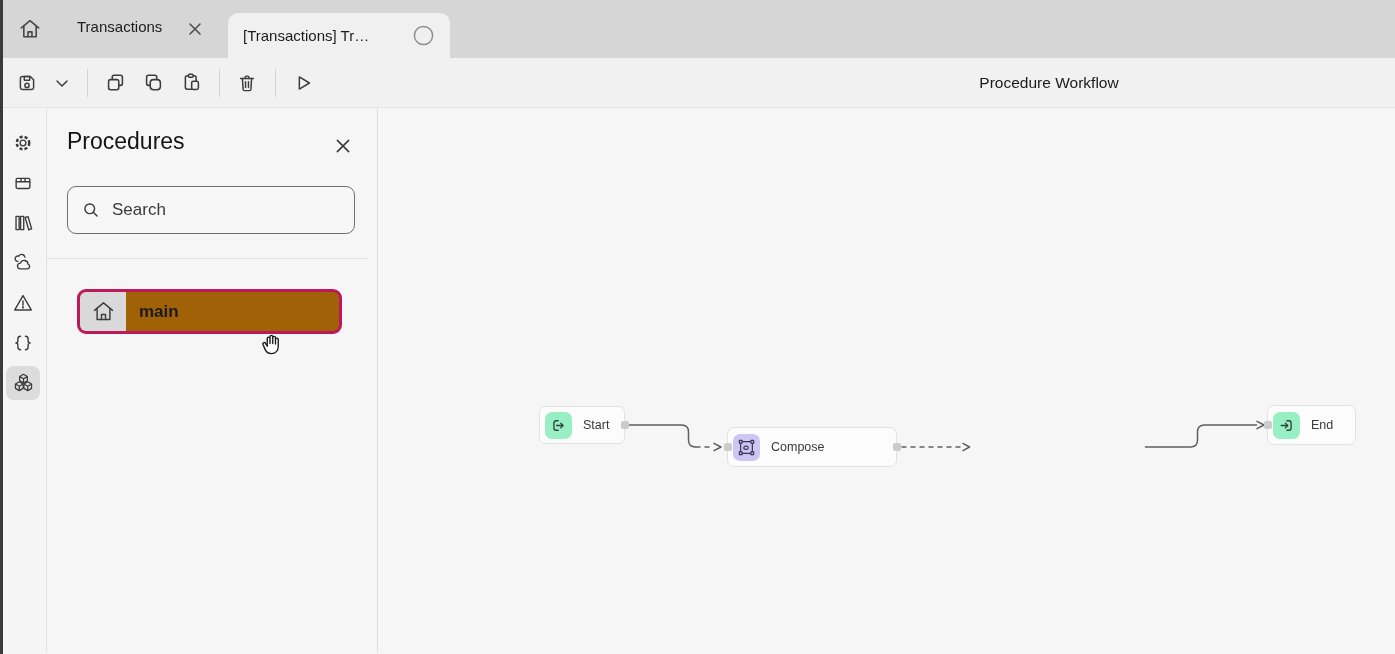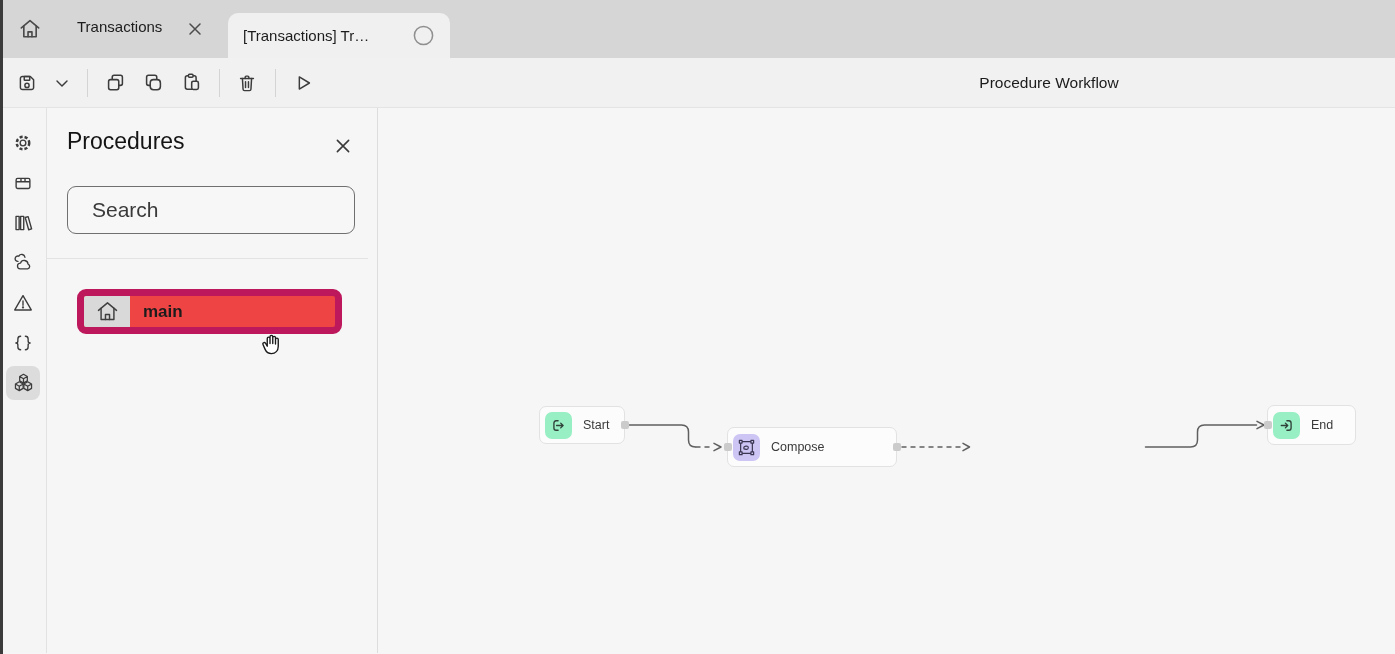--- a/index.html
+++ b/index.html
@@ -37,25 +37,25 @@
   .content { display:flex; height:545px; }
 
   .rail { width:47px; background:#f5f5f5; border-right:1px solid #e2e2e2; display:flex; flex-direction:column; align-items:center; padding-top:18px; flex-shrink:0; }
   .rail-btn { width:34px; height:34px; margin-bottom:6px; display:flex; align-items:center; justify-content:center; border-radius:8px; cursor:pointer; }
   .rail-btn.active { background:#dcdcdc; }
 
   .panel { width:331px; background:#f6f6f6; border-right:1px solid #dddddd; position:relative; flex-shrink:0; }
   .panel-title { position:absolute; left:20px; top:20px; font-size:23px; font-weight:400; color:#141414; }
   .panel-close { position:absolute; right:22px; top:26px; width:24px; height:24px; display:flex; align-items:center; justify-content:center; cursor:pointer; }
   .searchbox { position:absolute; left:20px; right:22px; top:78px; height:48px; border:1px solid #707070; border-radius:9px; background:#f7f7f7; display:flex; align-items:center; padding:0 13px; }
-  .search-input { border:none; background:transparent; outline:none; font-size:21px; margin-left:9px; flex:1; color:#222; font-family:"Liberation Sans",sans-serif; }
+  .search-input { border:none; background:transparent; outline:none; font-size:17px; margin-left:9px; flex:1; color:#222; font-family:"Liberation Sans",sans-serif; }
   .search-input::placeholder { color:#3a3a3a; opacity:1; }
   .panel-divider { position:absolute; left:0; right:9px; top:150px; height:1px; background:#e3e3e3; }
 
-  .proc-item { position:absolute; left:30px; width:265px; height:45px; border:7px solid #be185d; border-radius:9px; background:#ef4444; display:flex; align-items:center; overflow:hidden; cursor:pointer; }
+  .proc-item { position:absolute; left:30px; width:265px; height:45px; border:3px solid #be185d; border-radius:9px; background:#a16207; display:flex; align-items:center; overflow:hidden; cursor:pointer; }
   .item-main { top:181px; }
   .item-proc { top:240px; height:46px; background:#dbe7fb; border:1.5px solid #2e6ae0; }
   .item-iconblock { width:46px; height:100%; display:flex; align-items:center; justify-content:center; flex-shrink:0; }
   .item-main .item-iconblock { background:#d9d9d9; }
   .item-proc .item-iconblock { background:#ddd7f8; }
   .item-label { margin-left:13px; font-size:17px; font-weight:600; color:#1c1c1c; }
   .item-proc .item-label { font-weight:700; }
   .item-trash { margin-left:auto; margin-right:13px; display:flex; cursor:pointer; }
 
   

